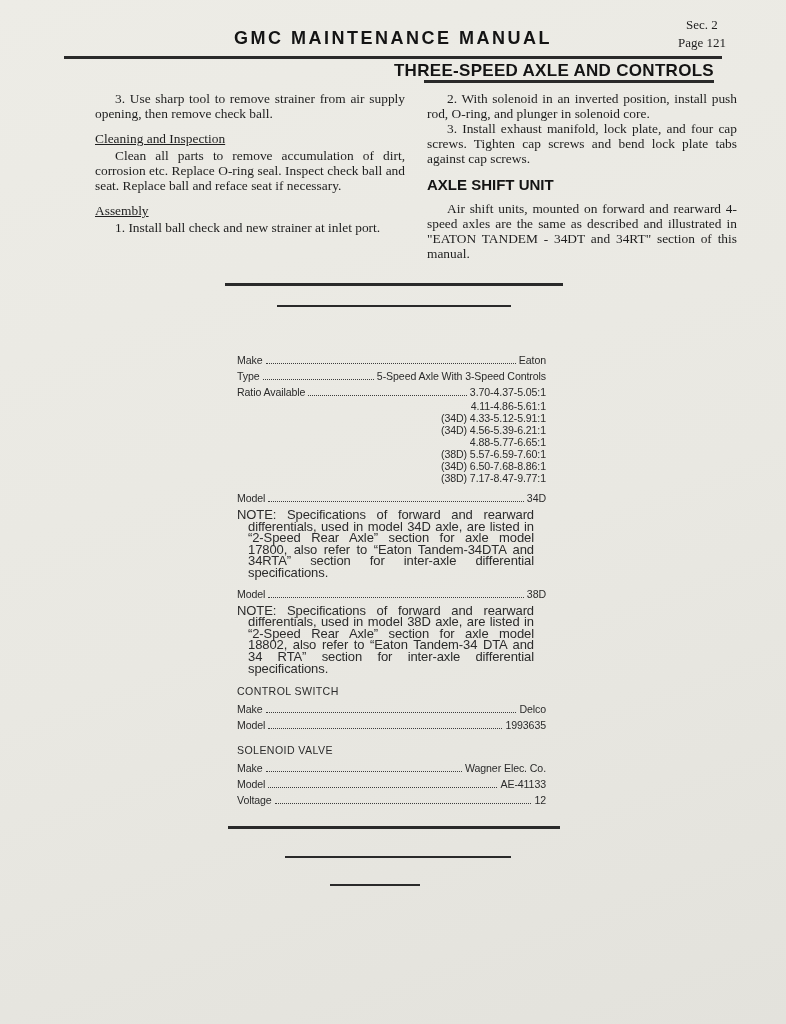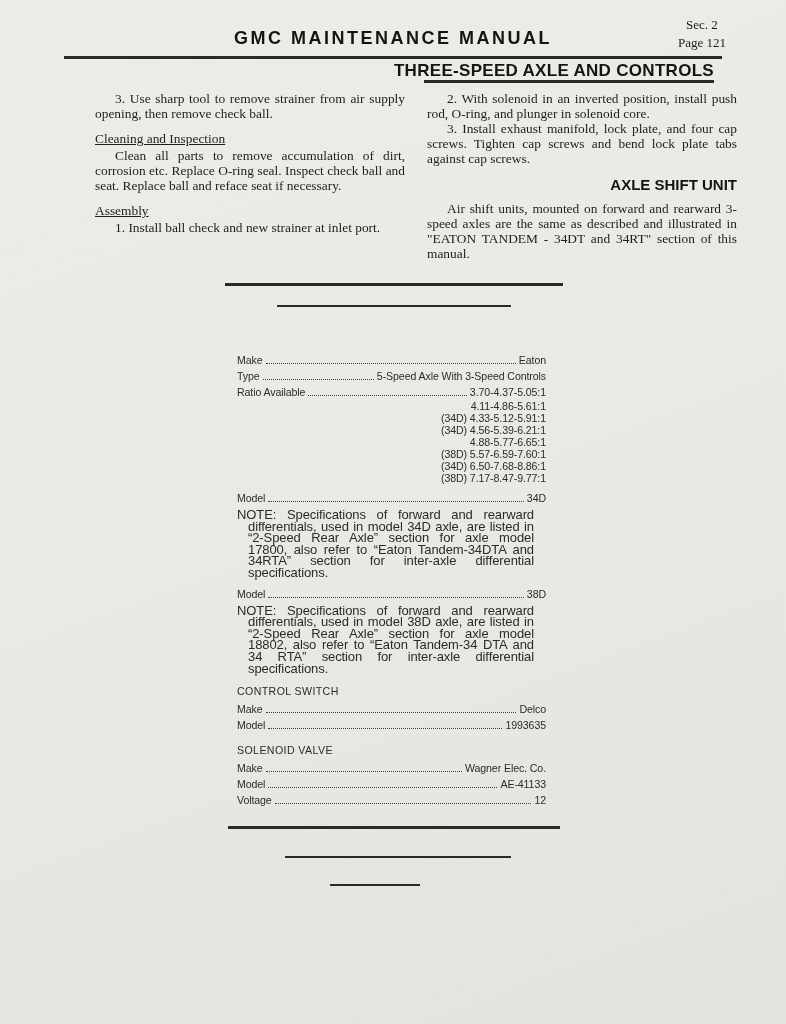--- a/index.html
+++ b/index.html
@@ -31,21 +31,21 @@
     font-family:"Liberation Sans", sans-serif; font-weight:bold;
     font-size:17px; letter-spacing:0.3px; color:#141414;
   }
   
   .columns { position:absolute; top:91px; left:75px; width:642px; display:flex; gap:22px;margin-left:20px; }
   .col { width:310px; font-size:13.4px; line-height:15px; text-align:justify; }
   .col p { margin:0; text-indent:20px; }
   .subhead { margin:10px 0 2px 0; text-decoration:underline; }
   .axle-head {
     font-family:"Liberation Sans", sans-serif; font-weight:bold;
-    font-size:15px; text-align:right; margin:11px 0 9px 0; color:#141414;
+    font-size:15px; text-align:left; margin:11px 0 9px 0; color:#141414;
   }
   
   .specs {
     position:absolute; top:352px; left:237px; width:309px;
     font-family:"Liberation Sans", sans-serif; font-size:10.6px;
     color:#2b2b2b; letter-spacing:-0.1px;
   }
   .specs-title {
     text-align:center; font-weight:bold; font-size:15px; letter-spacing:0.5px;
     color:#161616; margin-bottom:15px;
@@ -81,21 +81,21 @@
       <p>3. Use sharp tool to remove strainer from air supply opening, then remove check ball.</p>
       <div class="subhead">Cleaning and Inspection</div>
       <p>Clean all parts to remove accumulation of dirt, corrosion etc. Replace O-ring seal. Inspect check ball and seat. Replace ball and reface seat if necessary.</p>
       <div class="subhead">Assembly</div>
       <p>1. Install ball check and new strainer at inlet port.</p>
     </div>
     <div class="col">
       <p>2. With solenoid in an inverted position, install push rod, O-ring, and plunger in solenoid core.</p>
       <p>3. Install exhaust manifold, lock plate, and four cap screws. Tighten cap screws and bend lock plate tabs against cap screws.</p>
       <div class="axle-head">AXLE SHIFT UNIT</div>
-      <p>Air shift units, mounted on forward and rearward 3-speed axles are the same as described and illustrated in "EATON TANDEM - 34DT and 34RT" section of this manual.</p>
+      <p>Air shift units, mounted on forward and rearward 4-speed axles are the same as described and illustrated in "EATON TANDEM - 34DT and 34RT" section of this manual.</p>
     </div>
   </div>
 
   <div class="rule rule-a"></div>
   <div class="rule rule-b"></div>
 
   <div class="specs">
 
     <div class="spec-row">
       <span class="spec-label">Make</span>

